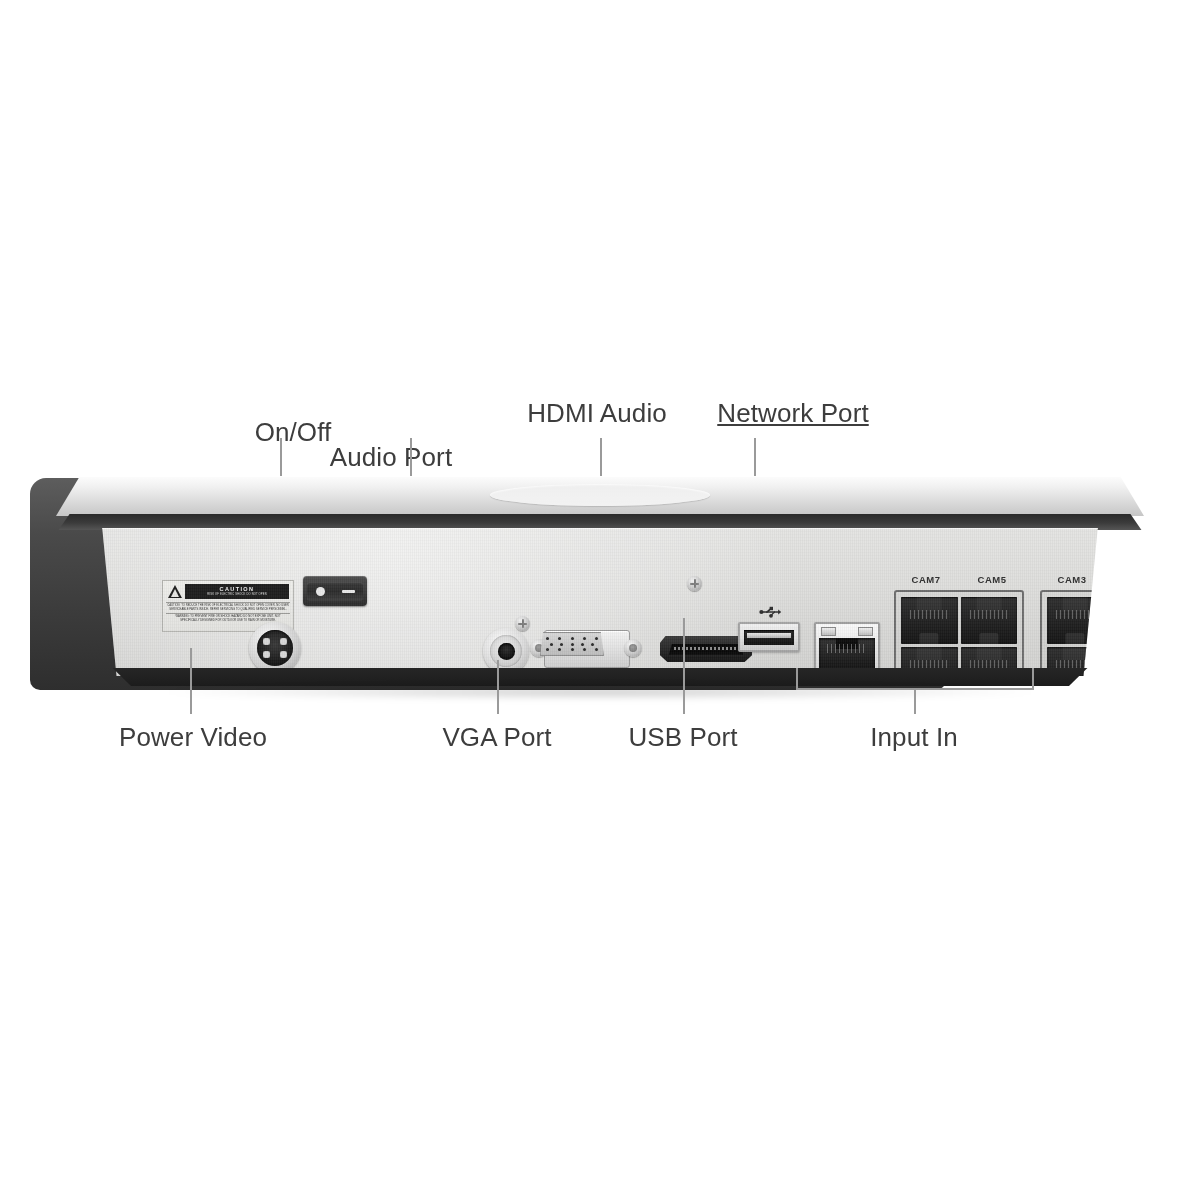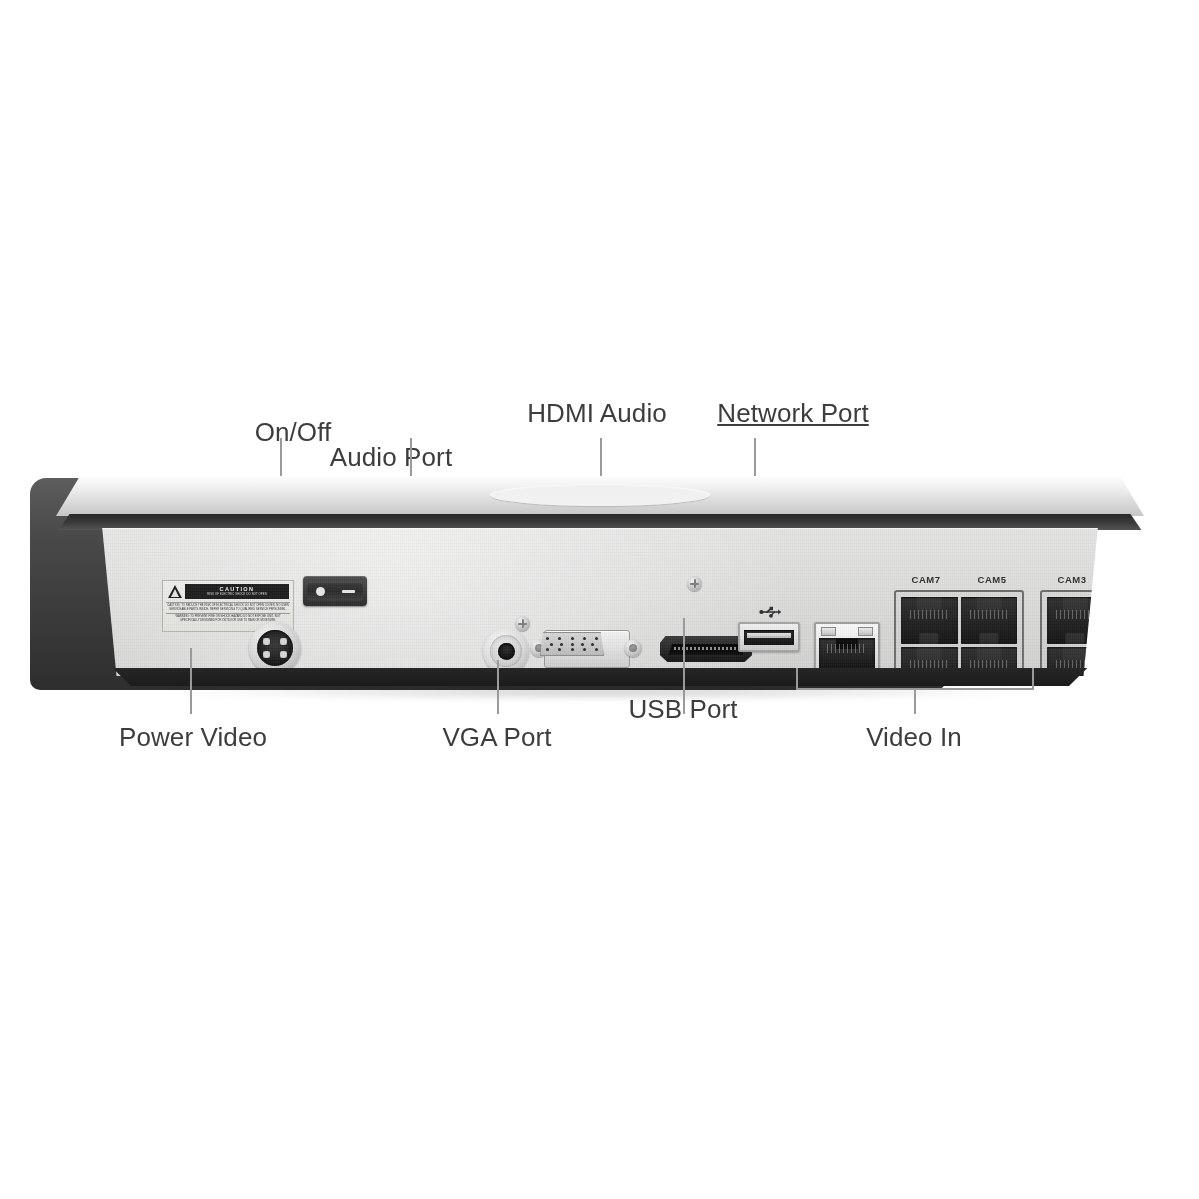--- a/index.html
+++ b/index.html
@@ -554,17 +554,17 @@
 
   <div class="bracket" style="left:796px;top:668px;width:238px;height:22px;">
     <span class="tick l"></span>
     <span class="tick r"></span>
     <span class="bar"></span>
   </div>
   <div class="leader" style="left:914px;top:690px;height:24px;"></div>
 
   <div class="callout c-center" style="left:193px;top:724px;">Power Video</div>
   <div class="callout c-center" style="left:497px;top:724px;">VGA Port</div>
-  <div class="callout c-center" style="left:683px;top:696px;">USB Port</div>
-  <div class="callout c-center" style="left:914px;top:724px;">Video In</div>
+  <div class="callout c-center" style="left:683px;top:724px;">USB Port</div>
+  <div class="callout c-center" style="left:914px;top:724px;">Input In</div>
 
 
 </div>
 
 </body></html>

